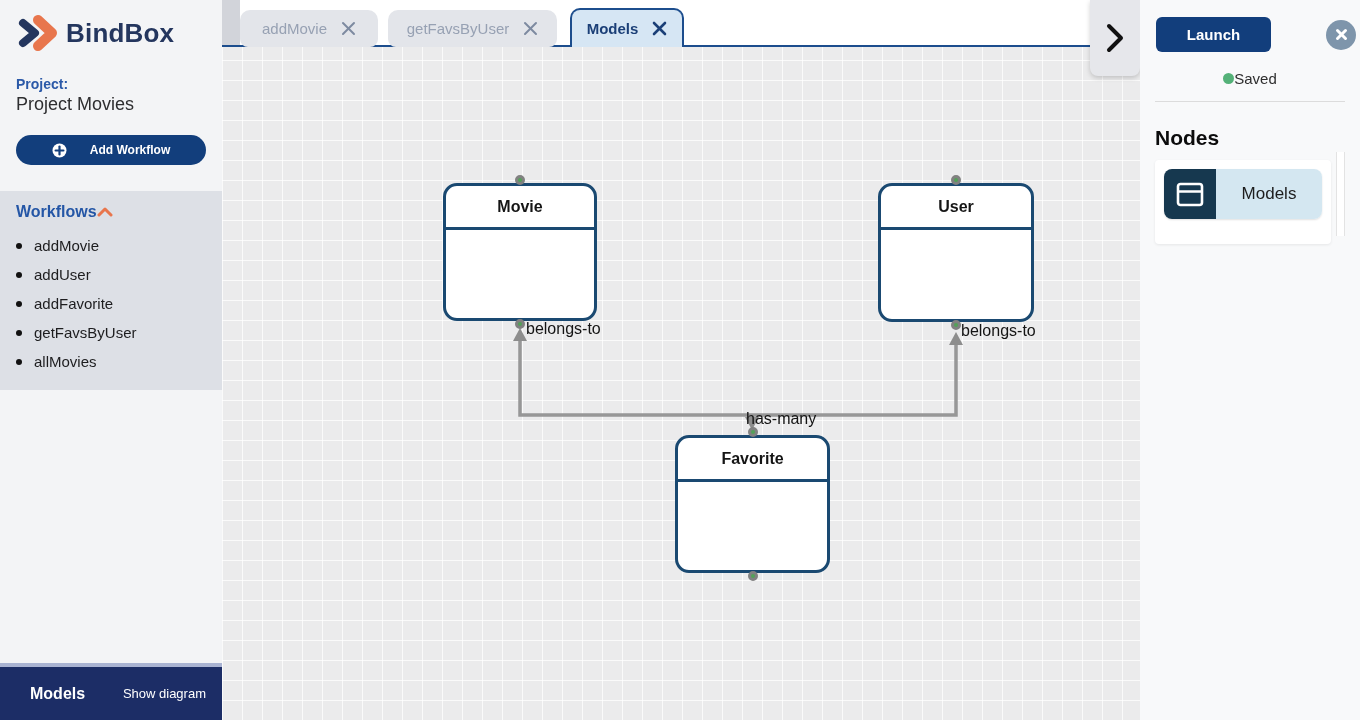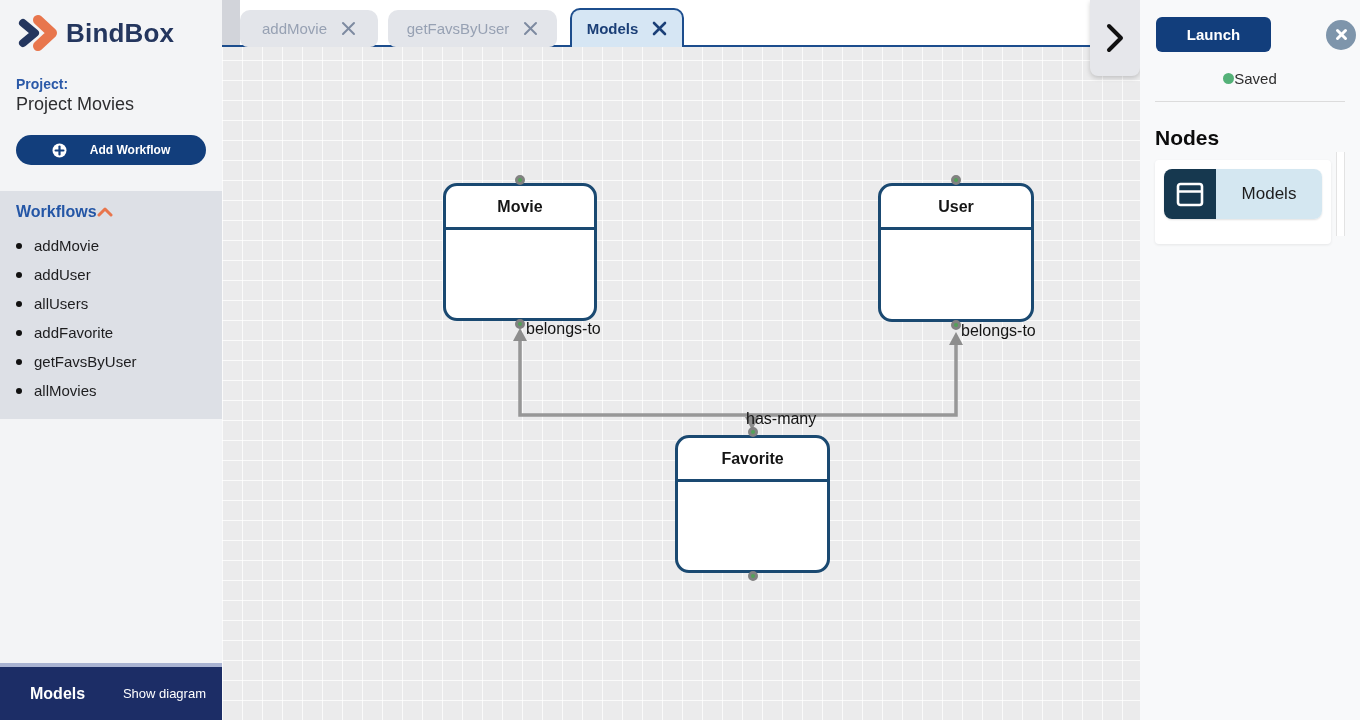--- a/index.html
+++ b/index.html
@@ -129,23 +129,20 @@
         </svg>
       </div>
       <ul class="wf-list">
         <li>
             <span>addMovie</span>
           </li>
         <li>
             <span>addUser</span>
           </li>
         <li>
-            <span>allUsers</span>
-          </li>
-        <li>
             <span>addFavorite</span>
           </li>
         <li>
             <span>getFavsByUser</span>
           </li>
         <li>
             <span>allMovies</span>
           </li>
       </ul>
     </div>

